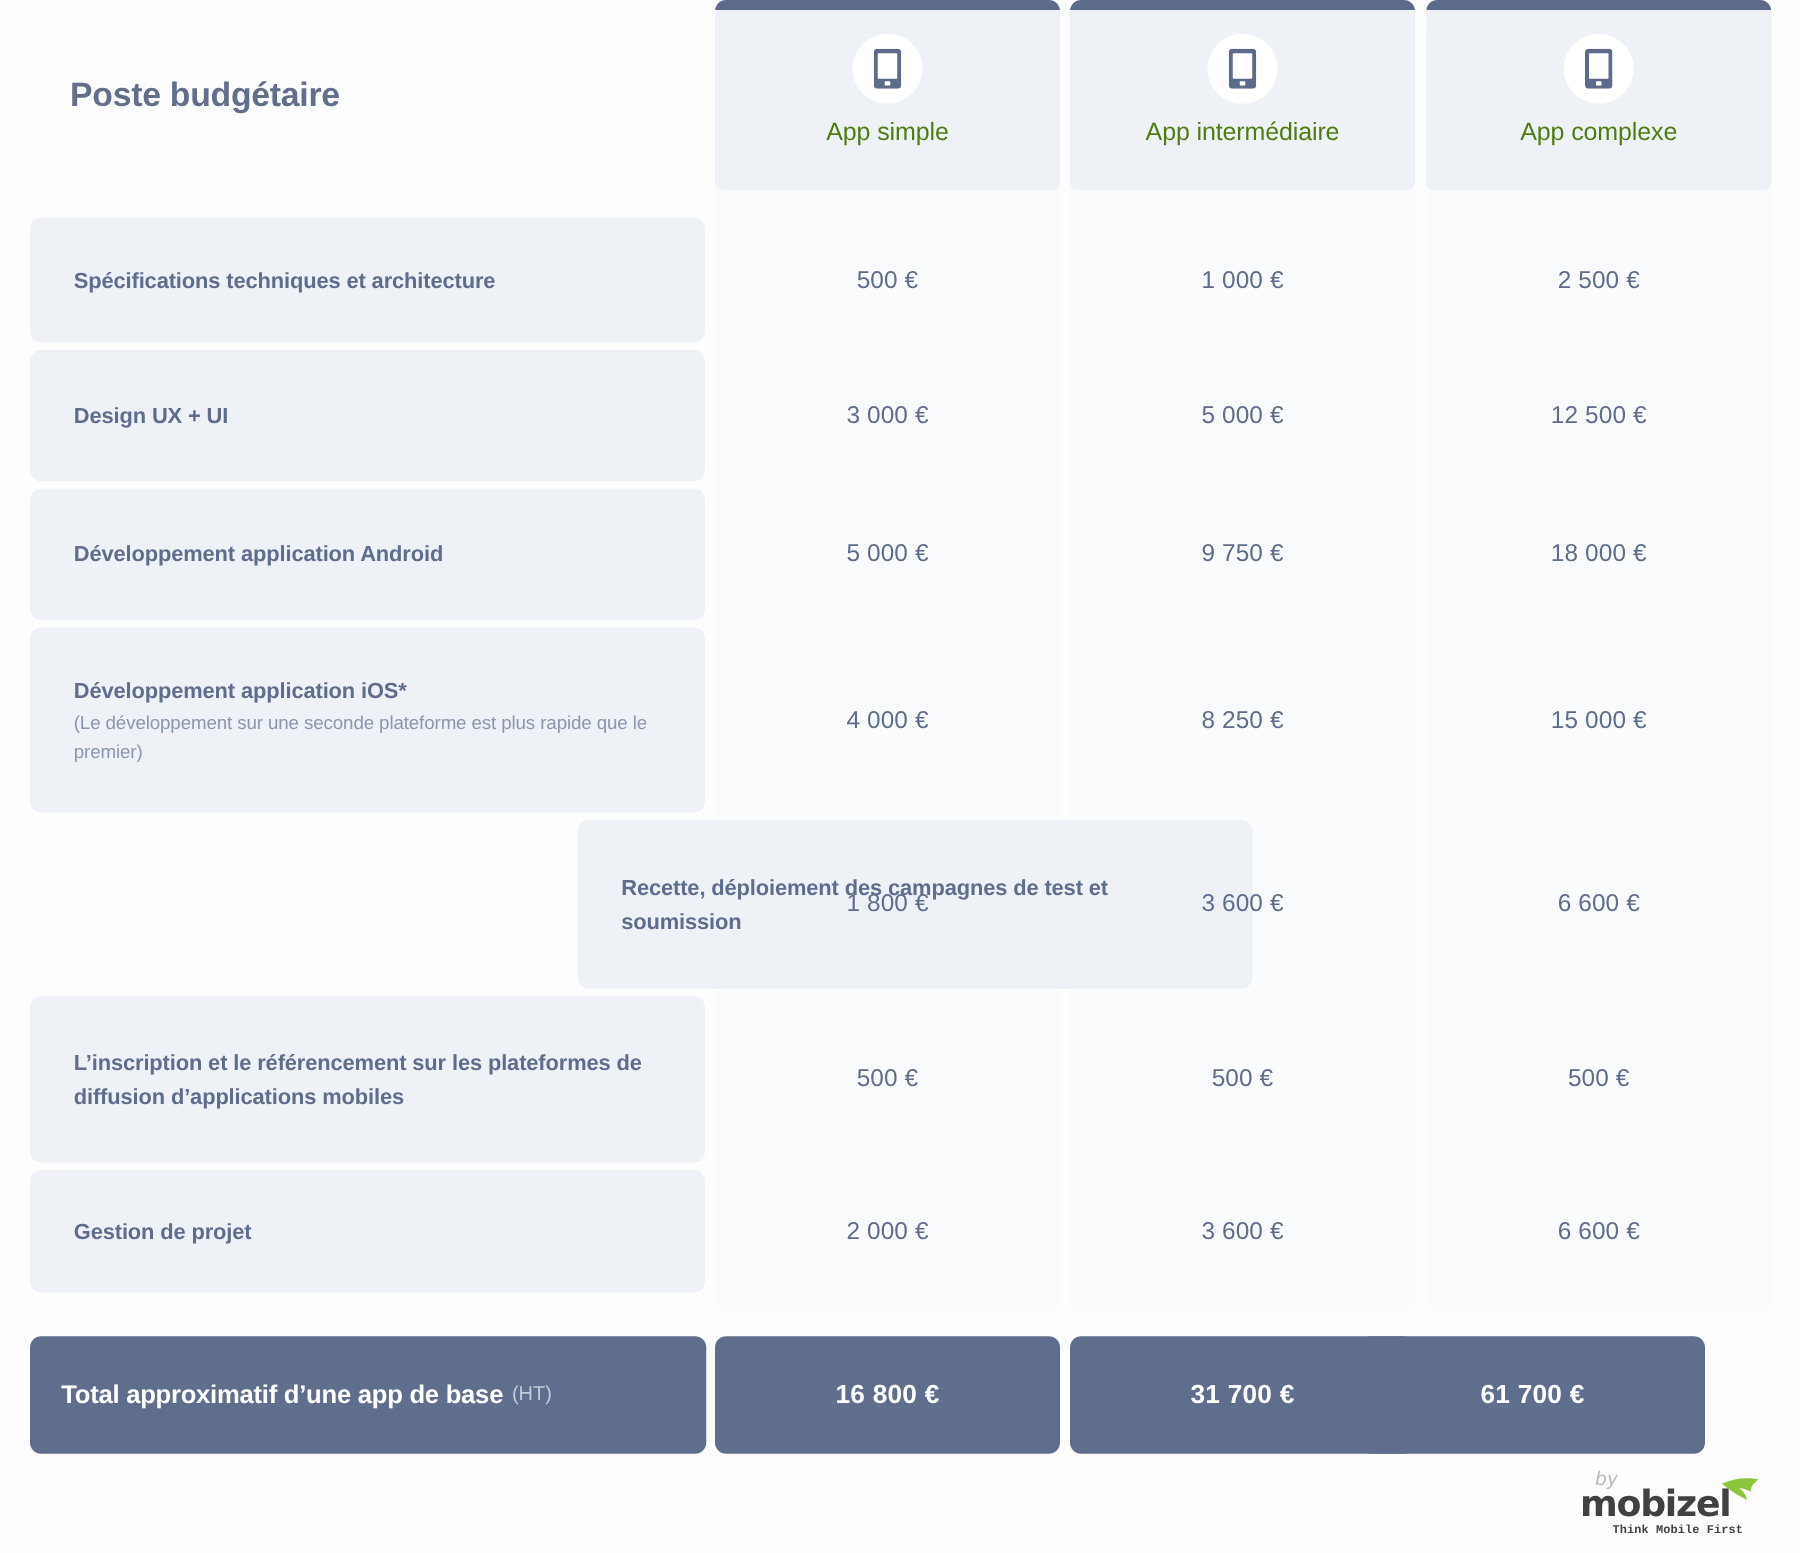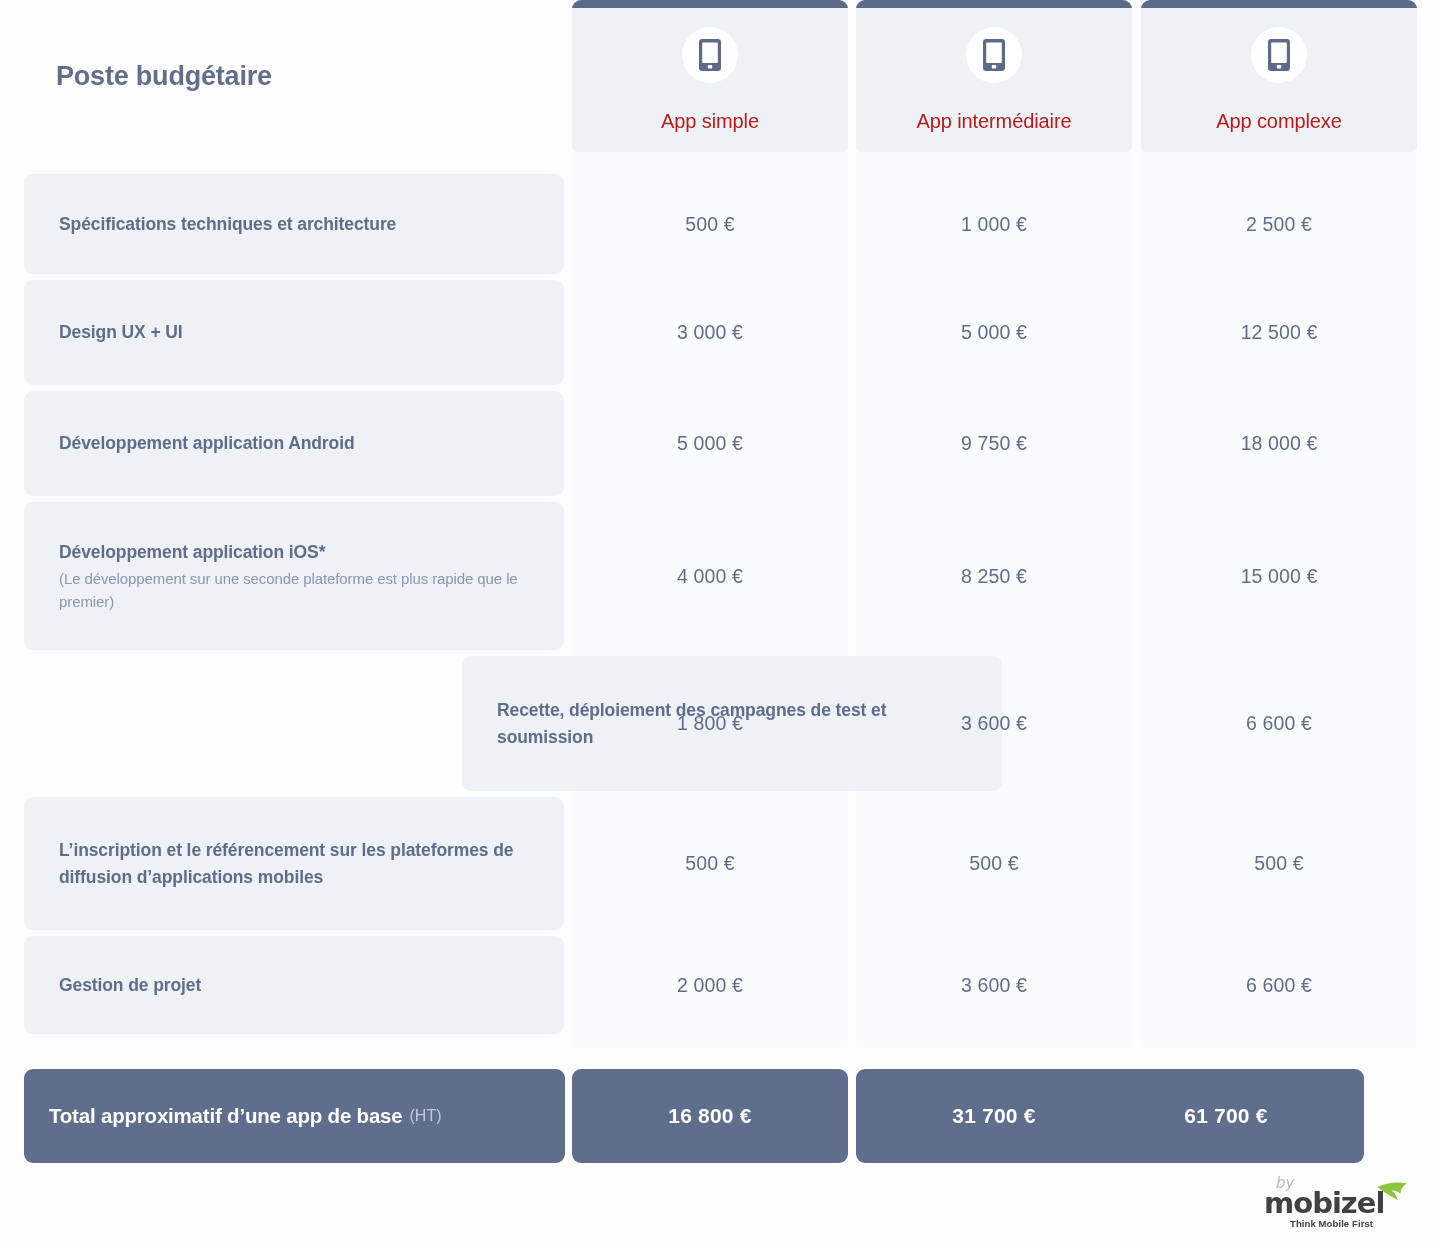--- a/index.html
+++ b/index.html
@@ -96,23 +96,23 @@
     height: 56px;
     border-radius: 50%;
     background: #ffffff;
     display: flex;
     align-items: center;
     justify-content: center;
     flex: none;
   }
   .phone-svg { display: block; }
   .head-label {
-    margin-top: 27px;
+    margin-top: 12px;
     font-size: 20px;
-    color: #b91c1c;
+    color: #4d7c0f;
     font-weight: normal;
     letter-spacing: -0.1px;
   }
 
   
   .rows {
     position: absolute;
     top: 174px;
     left: 0;
     width: 1440px;
@@ -252,21 +252,21 @@
     top: 9px;
   }
   .logo .tagline {
     position: absolute;
     left: 32px;
     top: 46px;
     font-size: 9.5px;
     font-weight: bold;
     color: #414042;
     letter-spacing: 0.1px;
-    font-family: Liberation Sans, sans-serif;
+    font-family: Liberation Mono, monospace;
   }
 </style>
 </head>
 <body>
 
 <div class="page">
 
   <div class="col-panels">
     <div class="col-panel c1"></div>
     <div class="col-panel c2"></div>

